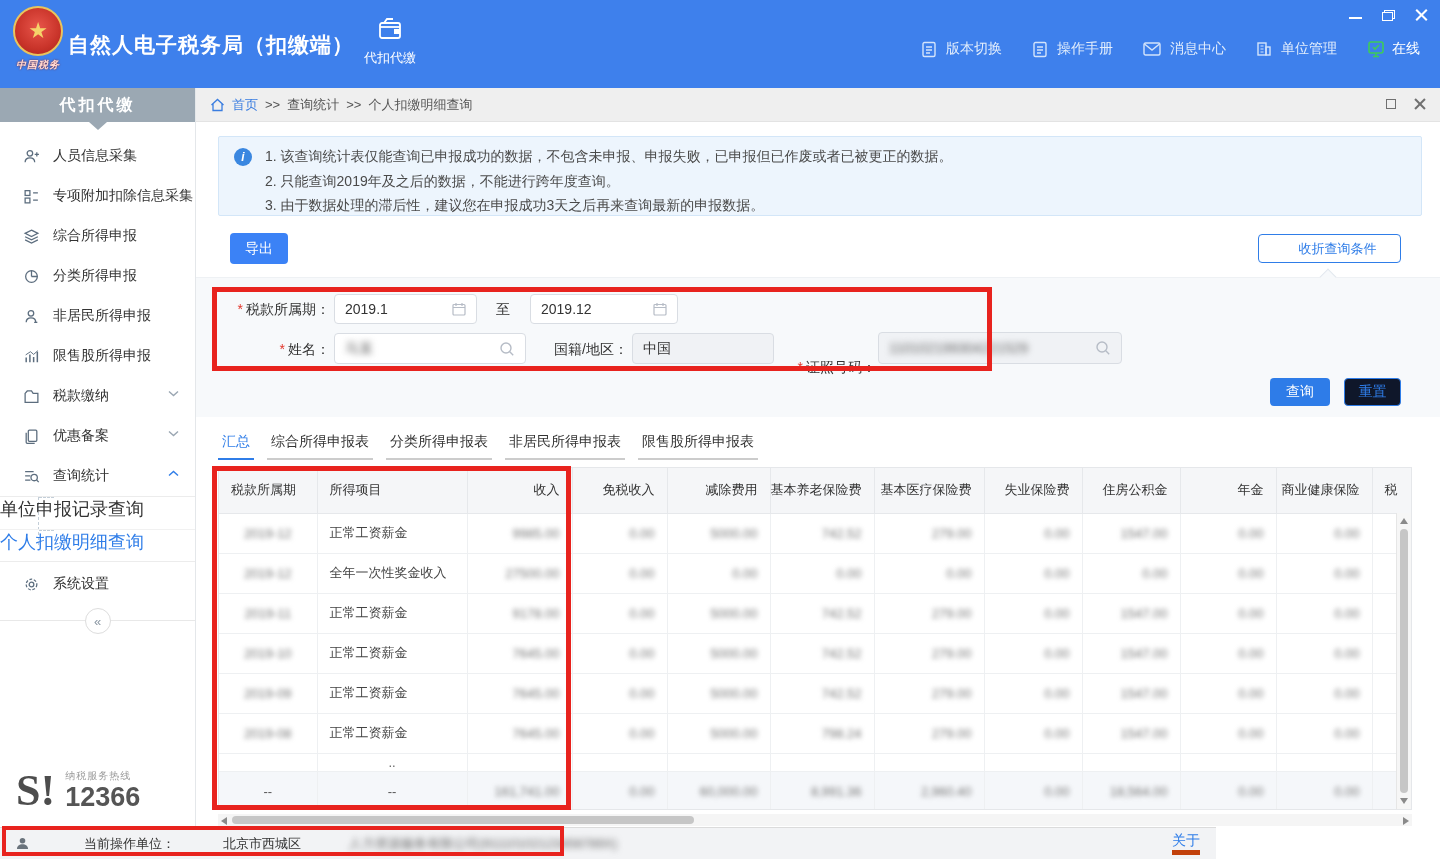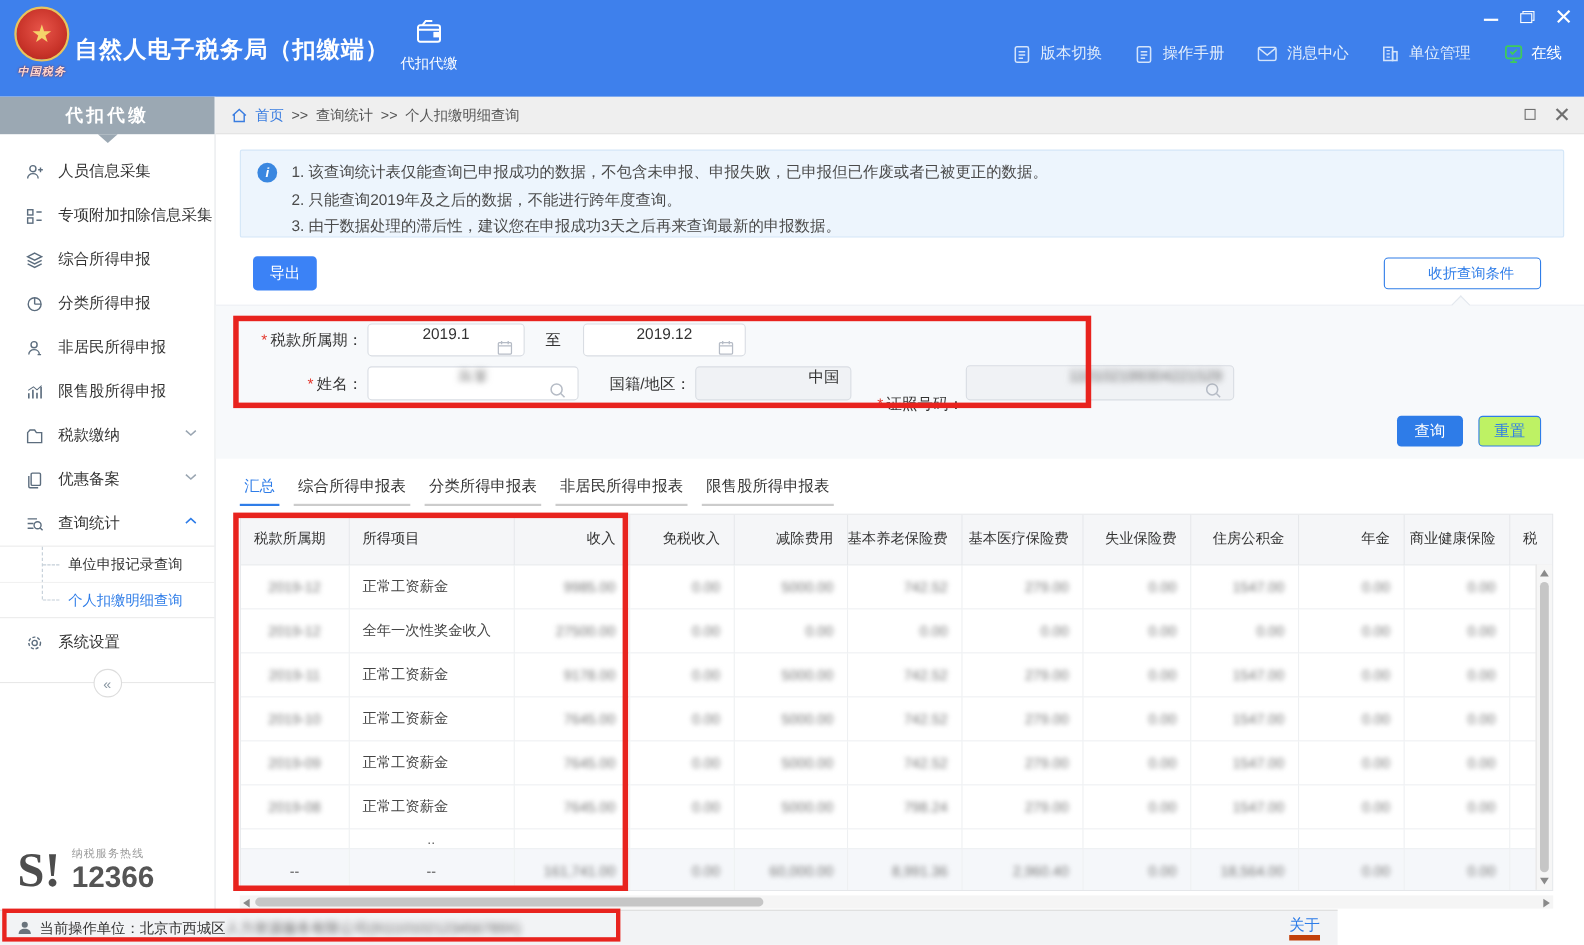--- a/index.html
+++ b/index.html
@@ -36,21 +36,21 @@
   #sidebar { position:absolute; left:0; top:88px; width:196px; height:739px; background:#fff; border-right:1px solid #e4e7ea; }
   #side-head { height:34px; background:#9ba8b3; color:#fff; font-size:16px; font-weight:bold;
     display:flex; align-items:center; justify-content:center; letter-spacing:3px; }
   #side-head-tri { width:0; height:0; margin:0 auto; border-left:9px solid transparent; border-right:9px solid transparent; border-top:8px solid #9ba8b3; }
   #side-menu { padding-top:6px; }
   .side-item { position:relative; height:40px; display:flex; align-items:center; padding-left:22px; gap:13px; font-size:14px; color:#333; cursor:pointer; }
   .side-item .sicon { width:18px; height:18px; display:flex; align-items:center; justify-content:center; }
   .side-item .chev { position:absolute; right:16px; top:14px; }
   #submenu { position:relative; border-top:1px solid #ececec; border-bottom:1px solid #ececec; }
   #submenu .vdash { position:absolute; left:38px; top:0; height:48px; border-left:1px dashed #c3ced8; }
-  .sub-item { position:relative; height:32px; display:flex; align-items:center; padding-left:62px; font-size:13px; color:#333; cursor:pointer; }
+  .sub-item { position:relative; height:32px; display:flex; font-size:18px; color:#333; cursor:pointer; }
   .sub-item + .sub-item { border-top:1px solid #f1f1f1; }
   .sub-item .tree-dash { position:absolute; left:39px; width:15px; border-top:1px dashed #c3ced8; }
   .sub-item.active { color:#2f7de8; }
   #side-divider { position:relative; margin-top:14px; border-top:1px solid #e8e8e8; height:0; }
   #collapse-btn { position:absolute; left:50%; top:-13px; transform:translateX(-50%); width:26px; height:26px; border-radius:50%;
     background:#fff; border:1px solid #ddd; color:#8a97a3; font-size:13px; display:flex; align-items:center; justify-content:center; cursor:pointer; }
   #hotline { position:absolute; left:16px; bottom:16px; display:flex; align-items:flex-end; gap:10px; }
   #hotline .slogo { font-size:44px; font-weight:bold; color:#4d4d4d; line-height:40px; font-family:"Liberation Serif","DejaVu Serif",serif; }
   #hotline .hl-label { font-size:10px; color:#9a9a9a; letter-spacing:1px; }
   #hotline .hl-number { font-size:27px; font-weight:bold; color:#555; line-height:28px; }
@@ -74,26 +74,26 @@
   
   #export-btn { position:absolute; left:230px; top:233px; width:58px; height:31px; background:#3b82f6; color:#fff; border:none; border-radius:4px; font-size:14px; cursor:pointer; }
   #collapse-query-btn { position:absolute; left:1258px; top:234px; width:143px; height:29px; background:#fff; color:#2f7de8; border:1px solid #2f7de8; border-radius:4px; font-size:13px; cursor:pointer;padding-left:16px; }
 
   
   #filter-panel { position:absolute; left:196px; top:277px; width:1244px; height:140px; background:#f7f9fb; border-top:1px solid #eef1f4; }
   #filter-notch { position:absolute; left:1322px; top:271px; width:12px; height:12px; background:#f7f9fb; border-left:1px solid #e3e8ee; border-top:1px solid #e3e8ee; transform:rotate(45deg); }
   .flabel { position:absolute; font-size:14px; color:#333; text-align:right; white-space:nowrap; }
   .req { color:#e2362b; margin-right:3px; }
   .inp { position:absolute; background:#fff; border:1px solid #d9dde3; border-radius:4px; font-size:14px; color:#333;
-    display:flex; align-items:center; padding:0 10px; cursor:text;flex-direction:column; }
-  .inp.gray { background:#f0f2f5;align-items:flex-end; }
+    display:flex; align-items:center; padding:0 10px; cursor:text; }
+  .inp.gray { background:#f0f2f5; }
   .inp .inp-val { flex:1; overflow:hidden; white-space:nowrap; }
   .inp .r-icon { margin-left:auto; display:flex; cursor:pointer; }
   #search-btn { position:absolute; left:1270px; top:378px; width:60px; height:28px; background:#2e7ce8; color:#fff; border:none; border-radius:4px; font-size:14px; cursor:pointer; }
-  #reset-btn { position:absolute; left:1344px; top:378px; width:57px; height:28px; background:#bef264; color:#2f7de8; border:1px solid #2f7de8; border-radius:4px; font-size:14px; cursor:pointer; }
+  #reset-btn { position:absolute; left:1344px; top:378px; width:57px; height:28px; background:#0f172a; color:#2f7de8; border:1px solid #2f7de8; border-radius:4px; font-size:14px; cursor:pointer; }
 
   
   #tabs { position:absolute; left:218px; top:431px; display:flex; gap:13px; }
   .tab { font-size:14px; color:#333; padding:2px 4px 7px; border-bottom:2px solid #ccc; cursor:pointer; }
   .tab.active { color:#2f7de8; border-bottom-color:#2f7de8; }
 
   
   #table-wrap { position:absolute; left:218px; top:467px; width:1194px; height:343px; border:1px solid #e5e7ea; overflow:hidden; background:#fff; }
   table.grid { border-collapse:collapse; table-layout:fixed; width:1193px; font-size:13px; }
   table.grid th { height:45px; background:#f5f6f8; font-weight:normal; color:#333; border-right:1px solid #e6e8eb; border-bottom:1px solid #e6e8eb; }
@@ -112,21 +112,21 @@
   .tri-up,.tri-dn,.tri-lf,.tri-rt { position:absolute; width:0; height:0; }
   .tri-up { left:3px; top:5px; border-left:4.5px solid transparent; border-right:4.5px solid transparent; border-bottom:6px solid #8a8a8a; }
   .tri-dn { left:3px; bottom:5px; border-left:4.5px solid transparent; border-right:4.5px solid transparent; border-top:6px solid #8a8a8a; }
   #hscroll { position:absolute; left:218px; top:814px; width:1194px; height:12px; background:#f5f5f5; }
   #hscroll .thumb { position:absolute; left:14px; top:2px; width:462px; height:8px; background:#c6c6c6; border-radius:4px; }
   .tri-lf { left:3px; top:3px; border-top:4.5px solid transparent; border-bottom:4.5px solid transparent; border-right:6px solid #8a8a8a; }
   .tri-rt { right:3px; top:3px; border-top:4.5px solid transparent; border-bottom:4.5px solid transparent; border-left:6px solid #8a8a8a; }
 
   
   #statusbar { position:absolute; left:0; top:827px; width:1216px; height:32px; background:#f2f3f5; border-top:1px solid #dbdbdb;
-    display:flex; align-items:center; padding:0 16px; font-size:13px; color:#333; }
+    display:flex; align-items:center; padding:0 16px; font-size:13px; color:#333;gap:48px; }
   #statusbar .about-link { margin-left:auto; color:#2f7de8; font-size:14px; cursor:pointer; border-bottom:5px solid #c2410c; }
 
   
   .red-box { position:absolute; border:5px solid #e8231e; pointer-events:none; z-index:50; }
   #red1 { left:212px; top:287px; width:780px; height:84px; }
   #red2 { left:212px; top:466px; width:359px; height:344px; }
   #red3 { left:2px; top:826px; width:562px; height:30px; border-width:4px; }
 
   svg { display:block; }
 </style>

